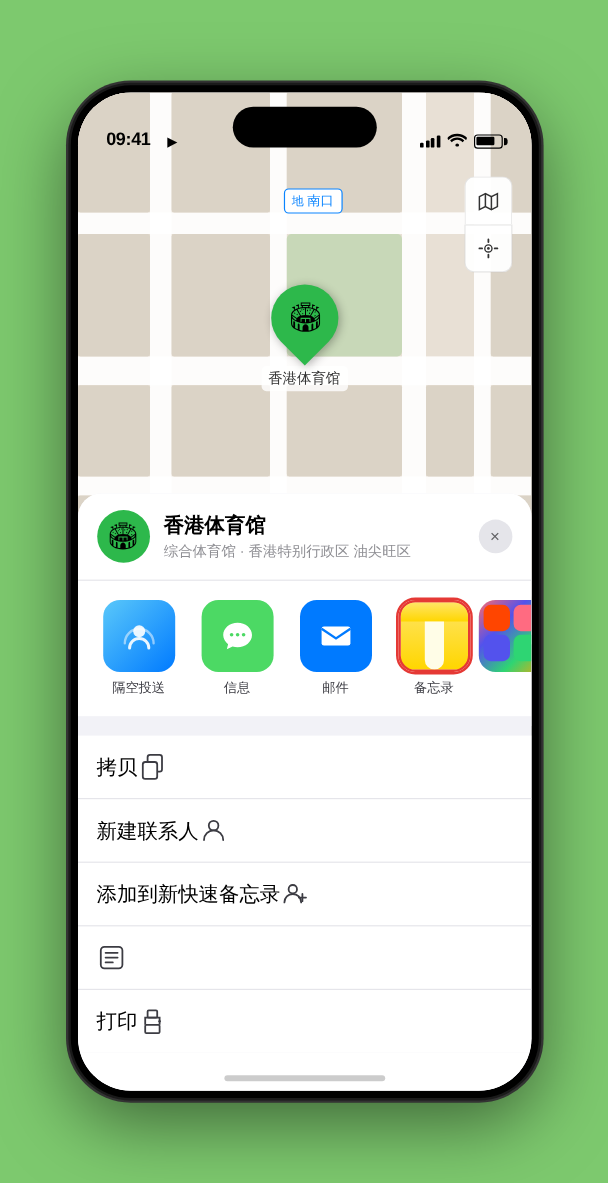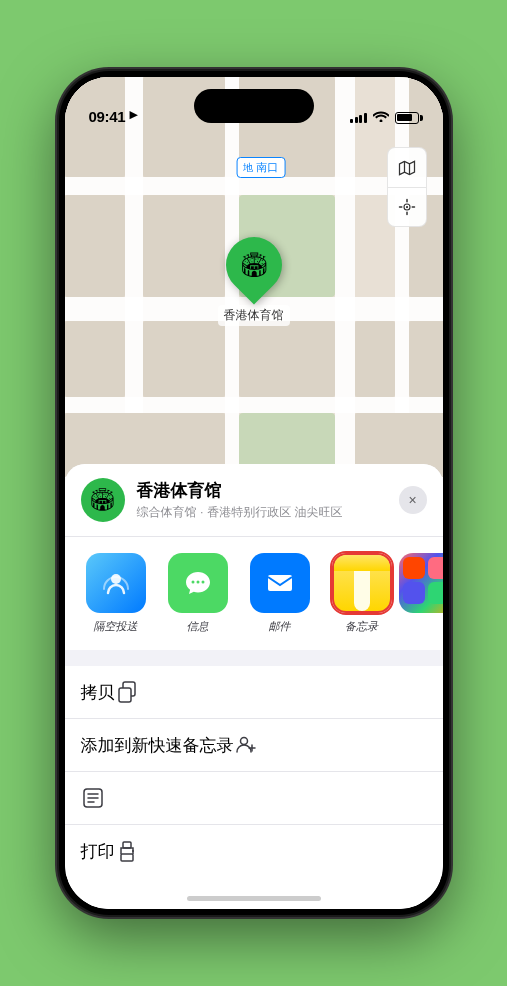--- a/index.html
+++ b/index.html
@@ -293,21 +293,20 @@
       flex-shrink: 0;
     }
 
     
     .share-actions {
       background: #fff;
       padding: 16px 0 16px 16px;
       display: flex;
       gap: 12px;
       overflow-x: hidden;
-      font-style: italic;
     }
 
     .share-item {
       display: flex;
       flex-direction: column;
       align-items: center;
       gap: 6px;
       min-width: 70px;
     }
 
@@ -386,21 +385,21 @@
   </style>
 </head>
 <body>
 
 <div class="phone-frame">
   <div class="phone-screen">
 
     <div class="dynamic-island"></div>
 
     <div class="status-bar">
-      <div style="display:flex;align-items:flex-start;gap:4px;">
+      <div style="display:flex;align-items:flex-end;gap:14px;">
         <span class="status-time">09:41</span>
         <span style="font-size:11px;color:#000;">▶</span>
       </div>
       <div class="status-icons">
         <div class="signal-bars">
           <span></span>
             <span></span>
             <span></span>
             <span></span>
         </div>
@@ -564,20 +563,27 @@
       <div class="action-list">
 
         <div class="action-item">
           <span class="action-text">拷贝</span>
           <svg width="24" height="24" viewBox="0 0 24 24" fill="none">
             <rect x="8" y="2" width="12" height="14" rx="2" stroke="#3c3c43" stroke-width="1.5" fill="none"></rect>
             <rect x="4" y="8" width="12" height="14" rx="2" stroke="#3c3c43" stroke-width="1.5" fill="white"></rect>
           </svg>
         </div>
 
+        <div class="action-item">
+          <span class="action-text">新建联系人</span>
+          <svg width="24" height="24" viewBox="0 0 24 24" fill="none">
+            <circle cx="12" cy="8" r="4" stroke="#3c3c43" stroke-width="1.5" fill="none"></circle>
+            <path d="M4 20c0-4.4 3.6-8 8-8s8 3.6 8 8" stroke="#3c3c43" stroke-width="1.5" fill="none" stroke-linecap="round"></path>
+          </svg>
+        </div>
 
         <div class="action-item">
           <span class="action-text">添加到新快速备忘录</span>
           <svg width="24" height="24" viewBox="0 0 24 24" fill="none">
             <circle cx="10" cy="8" r="3.5" stroke="#3c3c43" stroke-width="1.5" fill="none"></circle>
             <path d="M3 19c0-3.9 3.1-7 7-7s7 3.1 7 7" stroke="#3c3c43" stroke-width="1.5" fill="none" stroke-linecap="round"></path>
             <path d="M18 12v6M15 15h6" stroke="#3c3c43" stroke-width="1.5" stroke-linecap="round"></path>
           </svg>
         </div>
 

